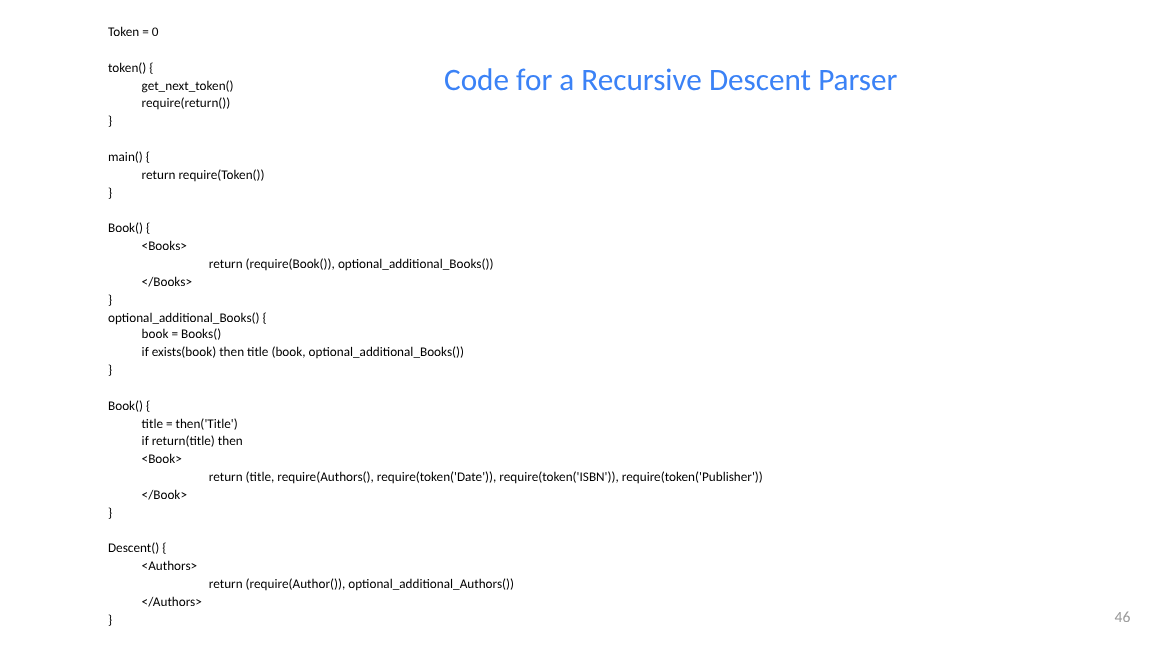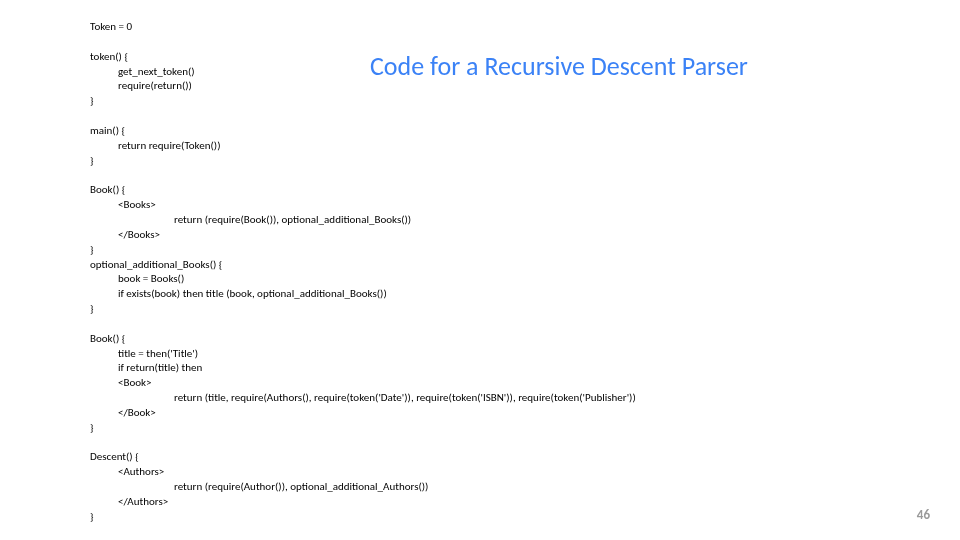--- a/index.html
+++ b/index.html
@@ -31,25 +31,24 @@
   .title {
     position: absolute;
     left: 370px;
     top: 50px;
     font-size: 26px;
     color: #3b82f6;
     font-weight: 400;
   }
   .pagenum {
     position: absolute;
-    right: 30px;
+    right: 18px;
     bottom: 18px;
     font-size: 13px;
     color: #9a9a9a;
-    font-weight: bold;
   }
   .indent1 { margin-left: 28px; display: inline; }
   .indent2 { margin-left: 84px; display: inline; }
 </style>
 </head>
 <body>
 
 <div class="slide">
 
   <div class="title">Code for a Recursive Descent Parser</div>

